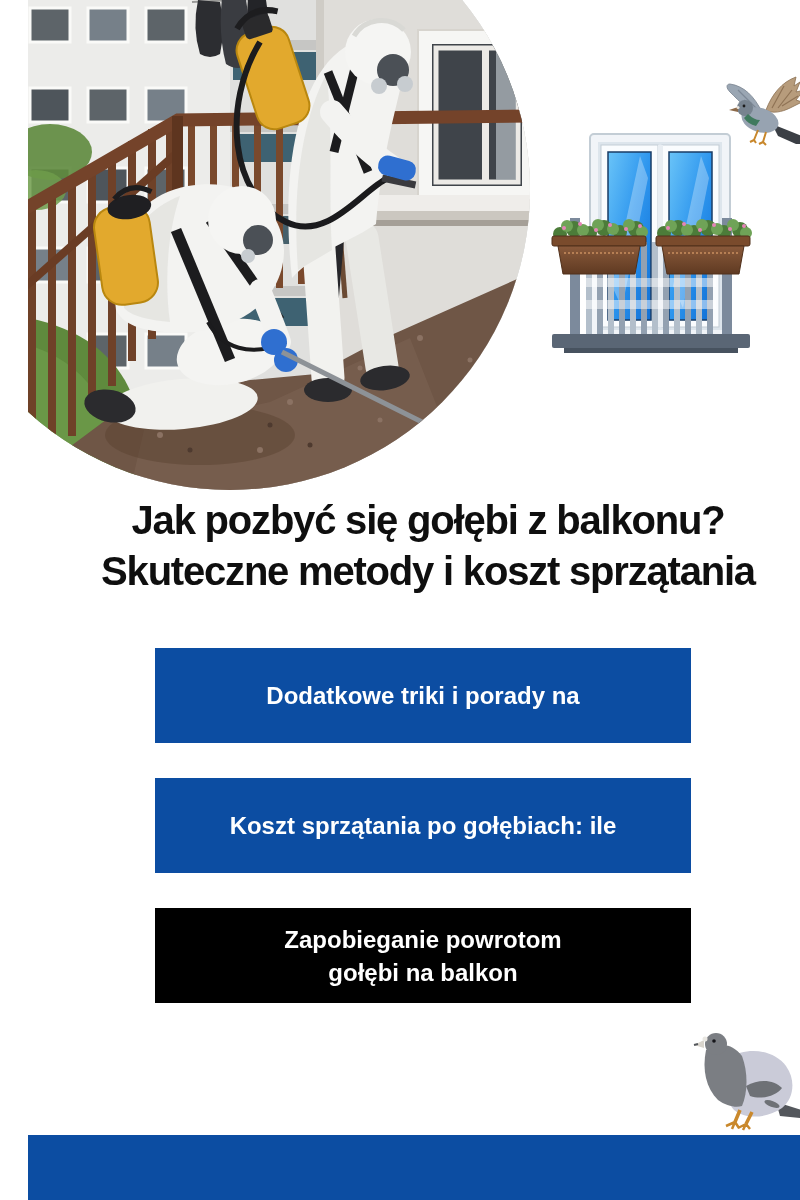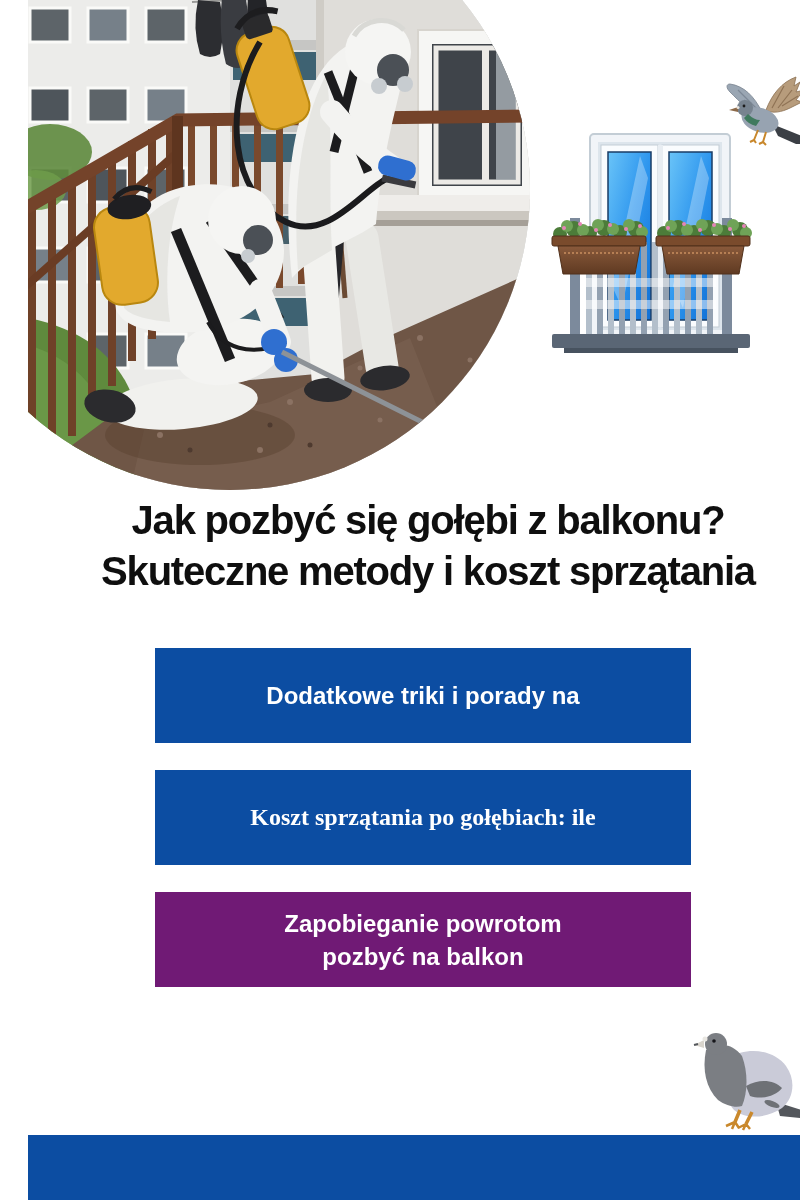--- a/index.html
+++ b/index.html
@@ -7,21 +7,21 @@
         font-family:"Liberation Sans","DejaVu Sans",sans-serif;margin-left:28px;}
   .hero{position:absolute;left:-98px;top:-110px;width:600px;height:600px;border-radius:50%;
         overflow:hidden;background:#dcdedd;}
   .hero svg{display:block;width:100%;height:100%;}
   .balcony{position:absolute;left:518px;top:126px;width:210px;height:232px;}
   .pigeon-fly{position:absolute;left:692px;top:74px;width:90px;height:82px;}
   .title{position:absolute;top:495px;left:0;width:800px;text-align:center;font-weight:700;
          font-size:40px;line-height:51px;color:#0f0f0f;letter-spacing:-1.2px;}
   .title div{white-space:nowrap;}
   .buttons{position:absolute;top:648px;left:127px;width:536px;display:flex;
-           flex-direction:column;gap:27px;}
+           flex-direction:column;gap:35px;}
   .btn{height:95px;background:#0c4da2;color:#ffffff;display:flex;flex-direction:column;
        align-items:center;justify-content:center;font-weight:700;font-size:24px;
        line-height:33px;text-align:center;cursor:pointer;border:none;}
   .pigeon-stand{position:absolute;left:660px;top:1022px;width:125px;height:112px;}
   .footer{position:absolute;left:0;top:1135px;width:800px;height:65px;background:#0c4da2;}
 </style>
 </head>
 <body>
 
 <div class="page">
@@ -315,26 +315,26 @@
 
   <div class="title" style="color: rgb(15, 15, 15);">
     <div>Jak pozbyć się gołębi z balkonu?</div>
     <div>Skuteczne metody i koszt sprzątania</div>
   </div>
 
   <div class="buttons">
     <div class="btn" style="background-color: rgb(12, 77, 162); color: rgb(255, 255, 255);">
       <span>Dodatkowe triki i porady na</span>
     </div>
-    <div class="btn" style="background-color: rgb(12, 77, 162); color: rgb(255, 255, 255); font-family: Liberation Serif, serif;">
+    <div class="btn" style="background-color: rgb(12, 77, 162); color: rgb(255, 255, 255);">
       <span>Koszt sprzątania po gołębiach: ile</span>
     </div>
-    <div class="btn" style="background-color: #701a75; color: rgb(255, 255, 255); text-align: right;">
+    <div class="btn" style="background-color: #000000; color: rgb(255, 255, 255); text-align: right;">
       <span>Zapobieganie powrotom</span>
-      <span>pozbyć na balkon</span>
+      <span>gołębi na balkon</span>
     </div>
   </div>
 
   <svg class="pigeon-stand" viewBox="0 0 125 112" xmlns="http://www.w3.org/2000/svg">
     <polygon points="88,80 120,90 124,97 92,94" fill="#54575c"></polygon>
     <path d="M40,36 C60,24 86,28 98,44 C108,58 106,76 94,86 C80,96 58,98 46,88 C36,78 34,56 40,36 Z" fill="#cacbd8"></path>
     <path d="M58,64 C72,56 86,58 94,66 C88,74 74,78 62,74 Z" fill="#6e7176"></path>
     <ellipse cx="84" cy="82" rx="8" ry="3" fill="#6e7176" transform="rotate(20 84 82)"></ellipse>
     <path d="M18,28 C14,48 18,66 30,78 C38,84 48,86 54,84 C60,70 60,50 54,34 C46,24 38,22 30,24 Z" fill="#7b7e83"></path>
     <circle cx="28" cy="22" r="11" fill="#7b7e83"></circle>

